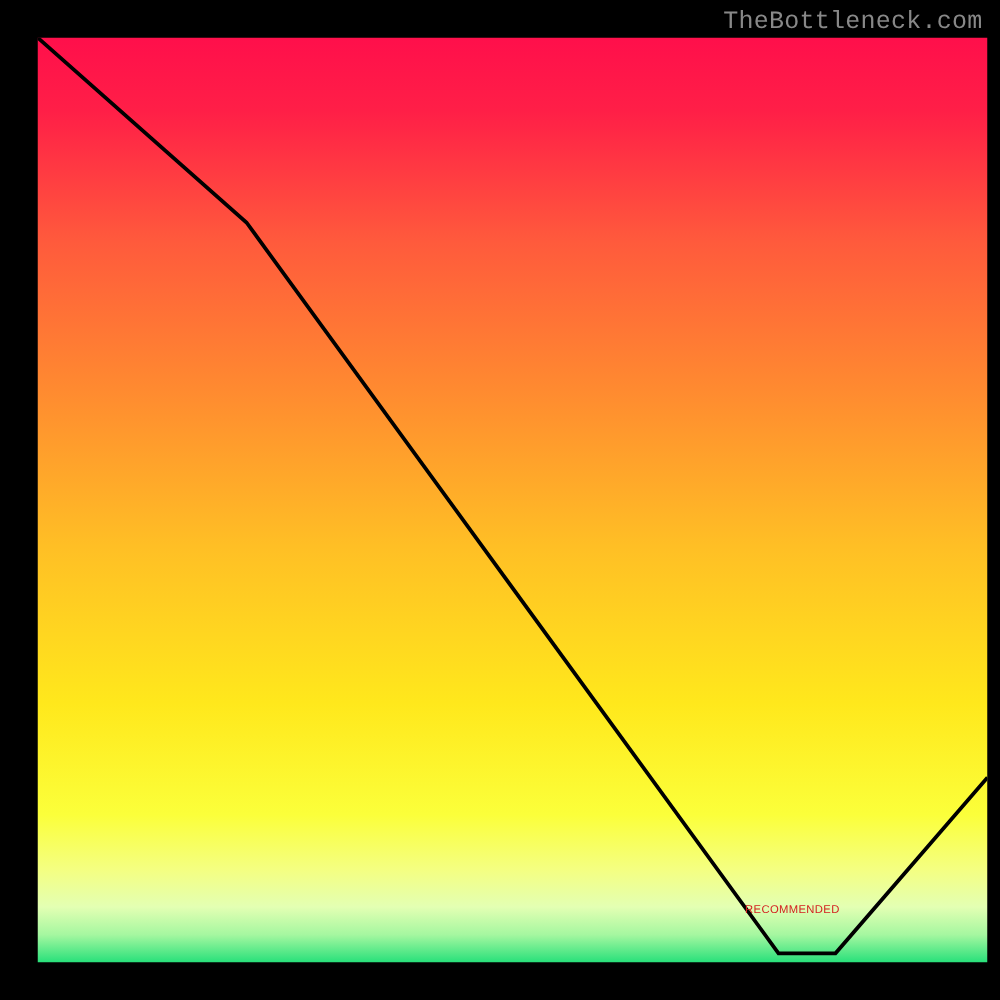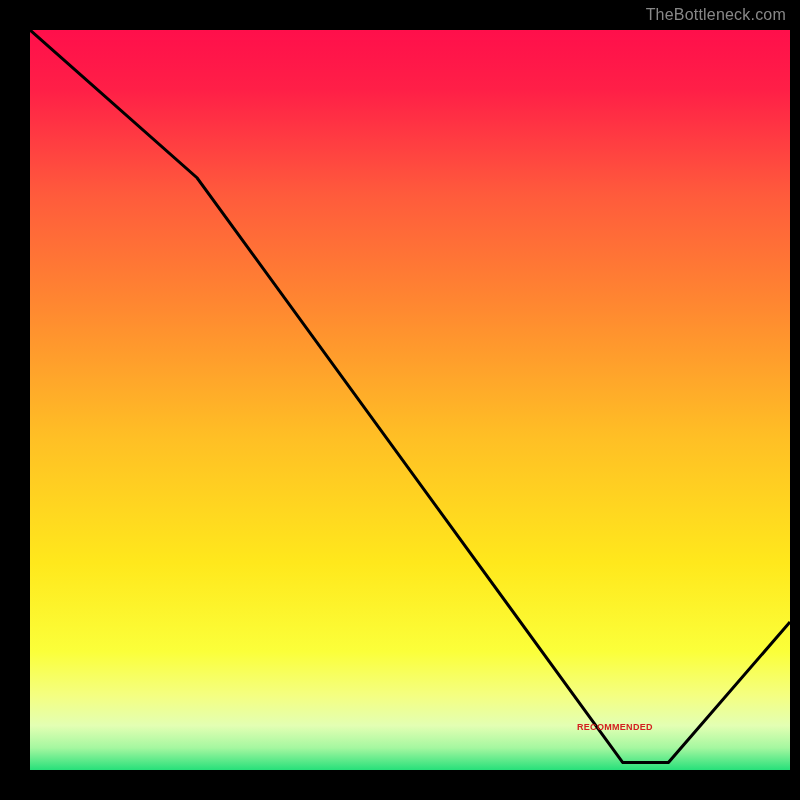--- a/index.html
+++ b/index.html
@@ -9,44 +9,45 @@
     height: 800px;
     background: #000;
     position: relative;
     font-family: Arial, sans-serif;
   }
   .branding {
     position: absolute;
     top: 6px;
     right: 14px;
     color: #888888;
-    font-size: 16px;
+    font-size: 20px;
     letter-spacing: 0.2px;
+    font-family: Liberation Mono, monospace;
   }
   .plot-frame {
     position: absolute;
     left: 30px;
     top: 30px;
     width: 760px;
     height: 740px;
     box-sizing: border-box;
   }
   .plot-frame svg {
     display: block;
     width: 100%;
     height: 100%;
   }
   .recommended {
     position: absolute;
     color: #d32020;
     font-size: 9px;
-    font-weight: bold;
+    font-weight: normal;
     letter-spacing: 0.3px;
     
-    left: 577px;
+    left: 596px;
     top: 722px;
   }
 </style>
 </head>
 <body>
 
 <div class="branding">TheBottleneck.com</div>
 
 <div class="plot-frame">
   <svg viewBox="0 0 760 740" preserveAspectRatio="none">

